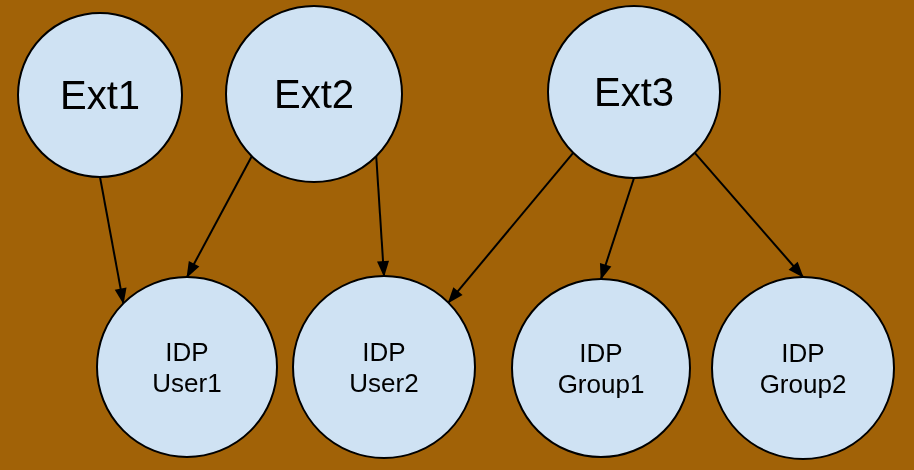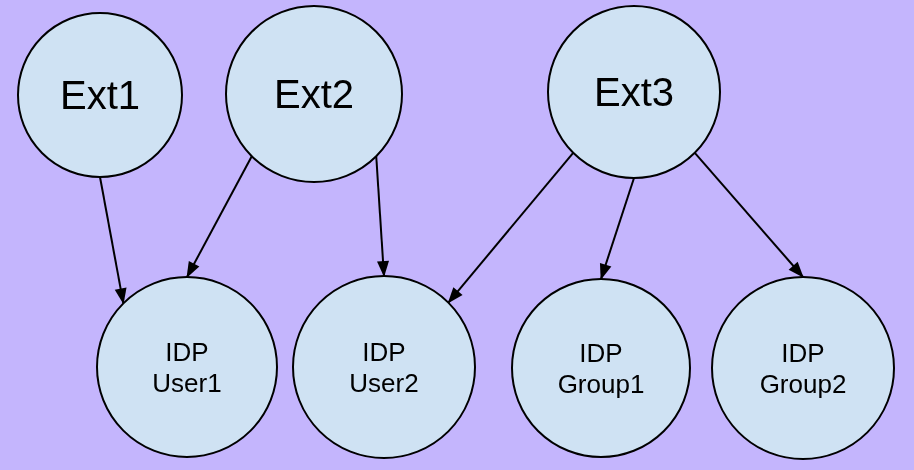--- a/index.html
+++ b/index.html
@@ -5,21 +5,21 @@
   html, body {
     margin: 0;
     padding: 0;
     background: #ffffff;
     font-family: "Liberation Sans", sans-serif;
   }
   .canvas-wrap {
     position: relative;
     width: 914px;
     height: 470px;
-    background: #c4b5fd;
+    background: #a16207;
     overflow: hidden;
   }
   svg { display: block; }
   .node-circle { stroke-width: 2px; }
   .node-label {
     fill: #000000;
     text-anchor: middle;
     font-family: "Liberation Sans", sans-serif;
   }
   .edge-line { stroke-width: 2px; fill: none; }

